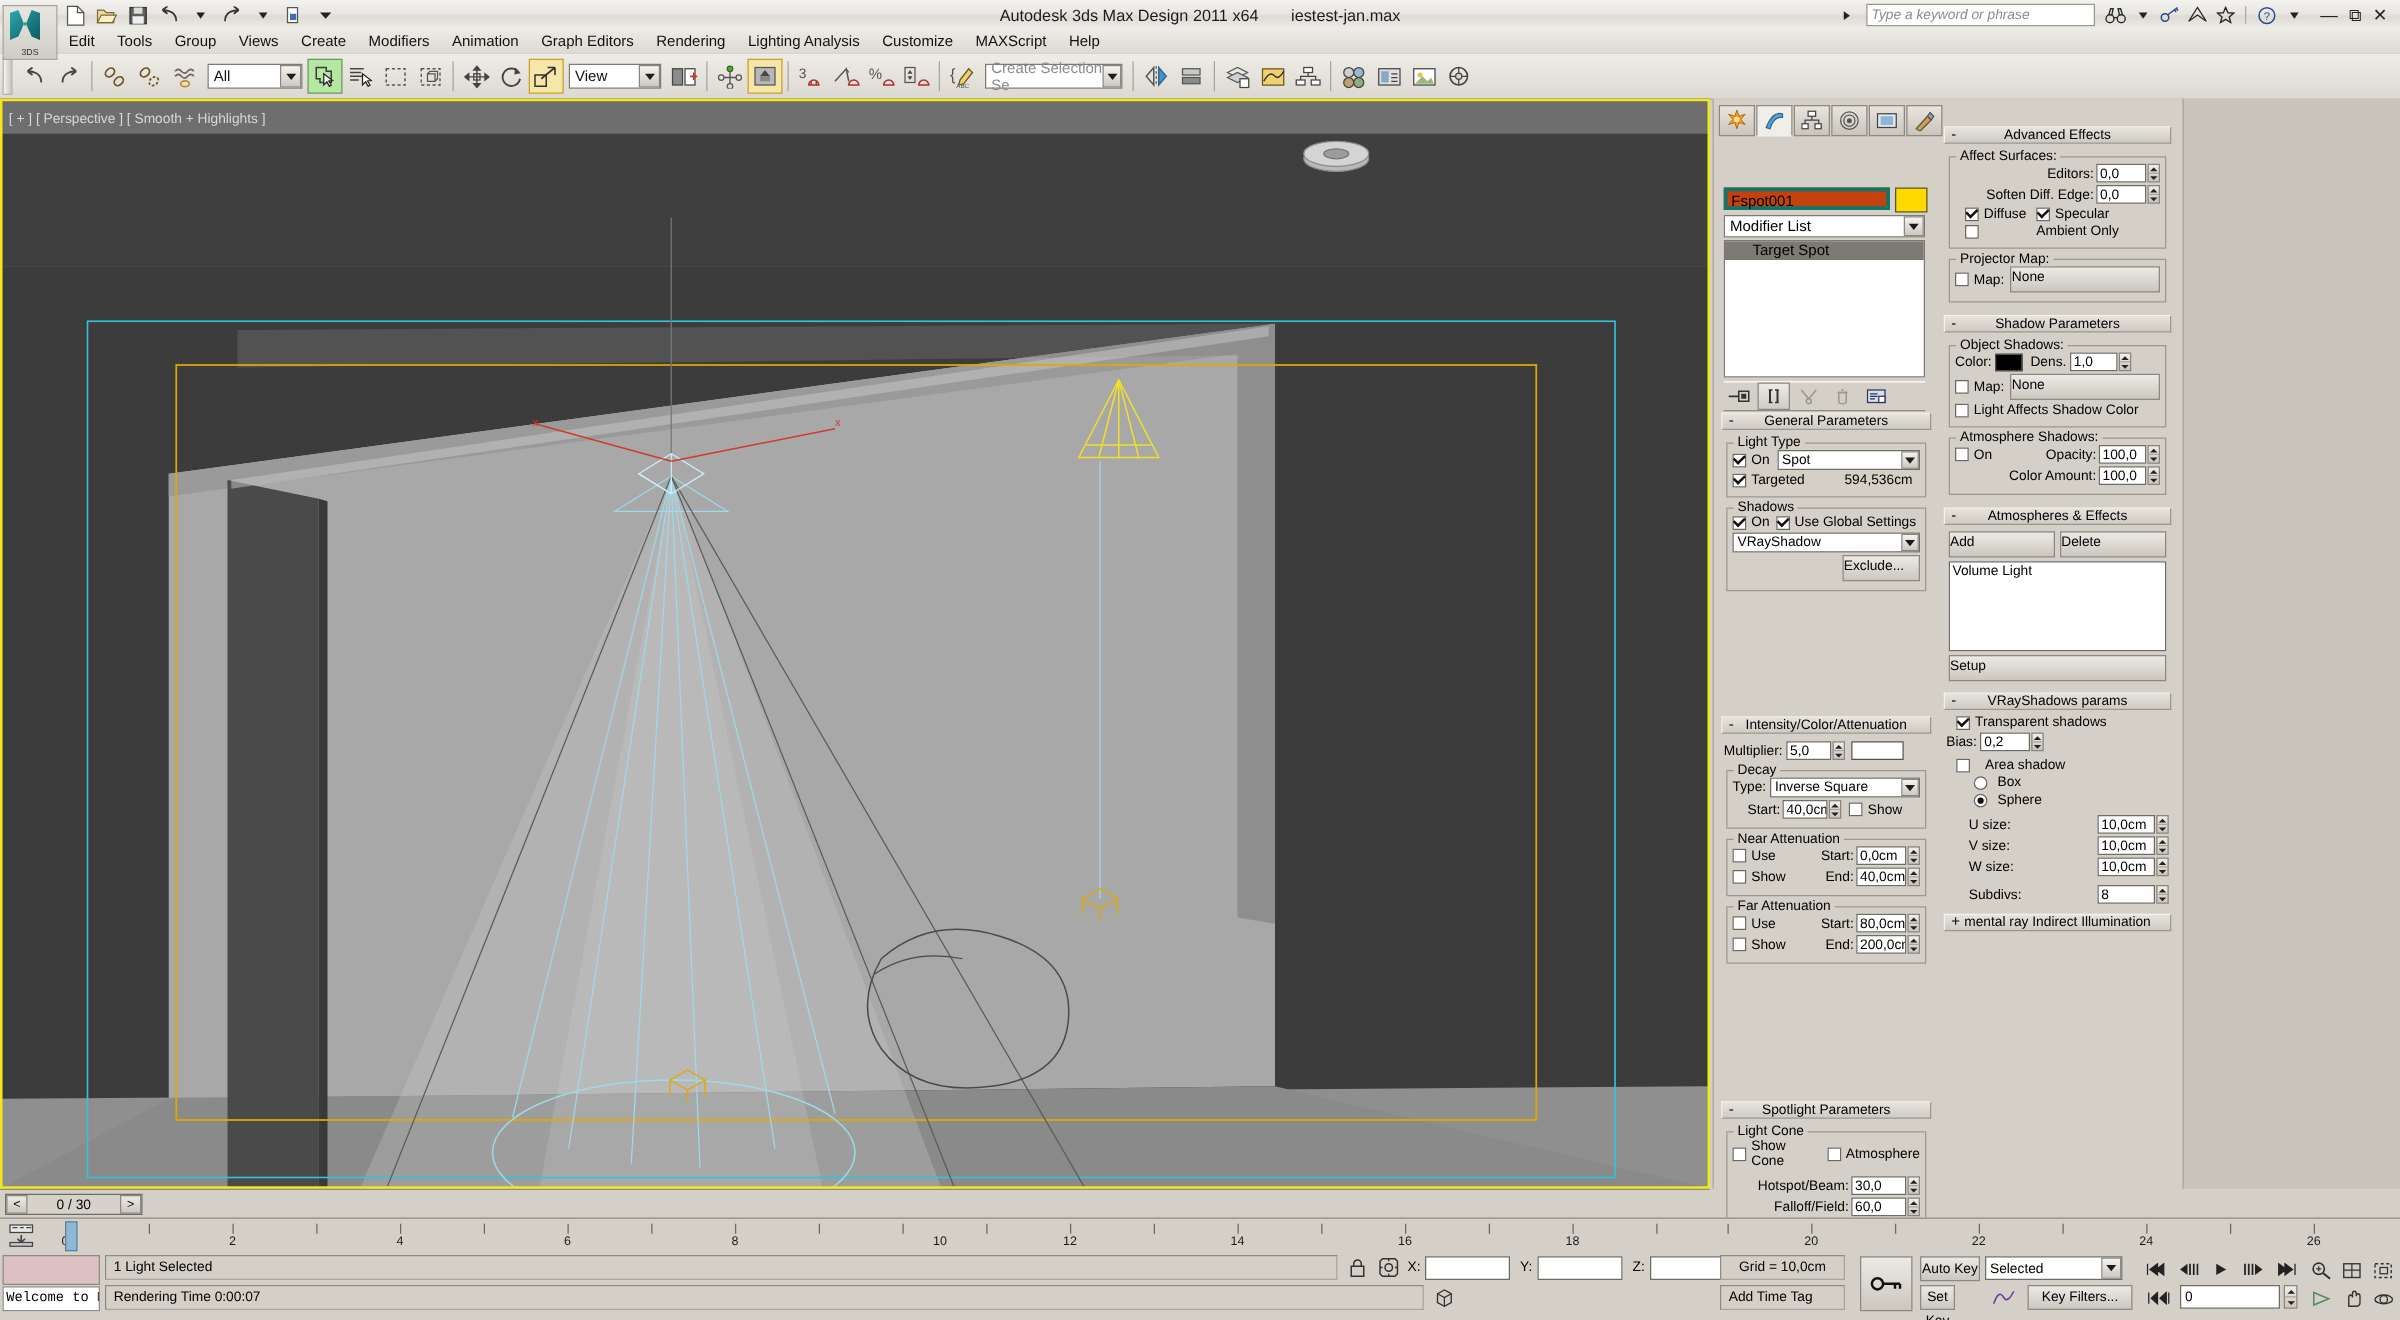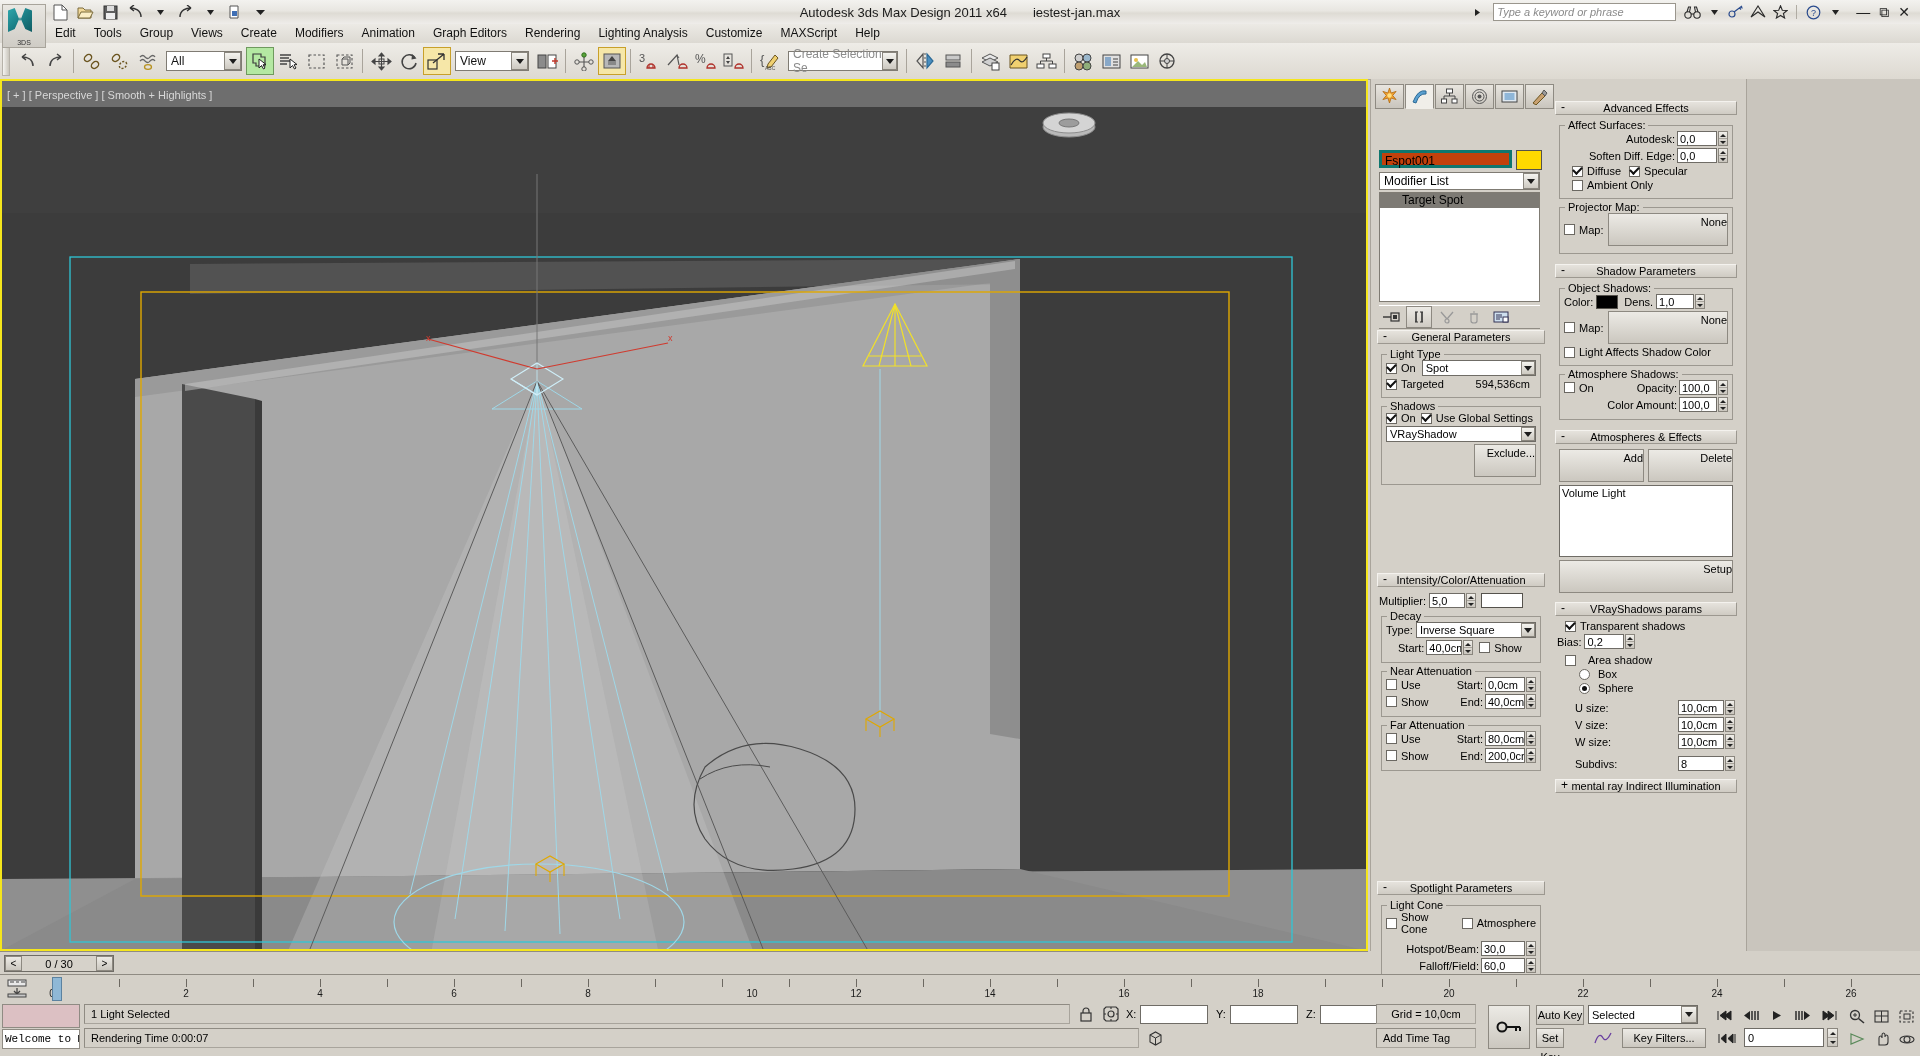--- a/index.html
+++ b/index.html
@@ -187,21 +187,21 @@
   .spin i:first-child{border-bottom:1px solid #a8a49c;}
   .up{width:0;height:0;border-left:3px solid transparent;border-right:3px solid transparent;border-bottom:3px solid #222;}
   .dn{width:0;height:0;border-left:3px solid transparent;border-right:3px solid transparent;border-top:3px solid #222;}
   .dd{
     border:1px solid #6f6c66;background:#fff;height:16px;display:flex;align-items:center;
     font-size:11px;padding-left:3px;box-sizing:border-box;color:#000;
   }
   .dd .arrow{margin-left:auto;width:14px;height:14px;background:linear-gradient(to bottom,#f4f3ef,#cdc9c1);border:1px solid #8a867e;display:flex;align-items:center;justify-content:center;box-sizing:border-box;}
   .btn{
     border:1px solid #8d8981;background:linear-gradient(to bottom,#eceae5,#cbc7bf);
-    font-size:11px;height:33px;line-height:16px;text-align:right;box-sizing:border-box;color:#000;
+    font-size:11px;height:21px;line-height:16px;text-align:left;box-sizing:border-box;color:#000;
   }
   .btn.dis{color:#8b8b8b;}
   .listbox{border:1px solid #6f6c66;background:#fff;font-size:11px;padding:1px 2px;box-sizing:border-box;color:#000;}
   .swatch-blk{width:22px;height:14px;background:#000;border:1px solid #55524c;box-sizing:border-box;}
   .lbl{font-size:11px;color:#000;}
   .spacer{flex:1;}
 
   
   .timeslider{
     position:absolute;left:0;top:951px;width:1368px;height:23px;background:#d4d0c8;
@@ -1020,21 +1020,21 @@
       <div class="rollout">
         <div class="rollhdr">
           <span class="mn">-</span>
           <span>Advanced Effects</span>
         </div>
         <div class="rbody">
           <div class="grp">
             <div class="gtitle">Affect Surfaces:</div>
             <div class="row">
               <span class="spacer"></span>
-              <span class="lbl">Autodesk:</span>
+              <span class="lbl">Editors:</span>
               <span class="tf" style="width:40px;margin-left:2px;">0,0</span>
               <span class="spin">
                   <i>
                     <b class="up"></b>
                   </i>
                   <i>
                     <b class="dn"></b>
                   </i>
                 </span>
             </div>
@@ -1050,21 +1050,21 @@
                     <b class="dn"></b>
                   </i>
                 </span>
             </div>
             <div class="row" style="padding-left:8px;">
               <span class="chk on"></span>
               <span class="lbl" style="margin-right:8px;">Diffuse</span>
               <span class="chk on"></span>
               <span class="lbl">Specular</span>
             </div>
-            <div class="row" style="padding-left:8px;">
+            <div class="row" style="padding-left:8px;gap:42px;">
               <span class="chk"></span>
               <span class="lbl">Ambient Only</span>
             </div>
           </div>
           <div class="grp">
             <div class="gtitle">Projector Map:</div>
             <div class="row">
               <span class="chk"></span>
               <span class="lbl" style="margin-right:5px;">Map:</span>
               <span class="btn" style="flex:1;">None</span>

